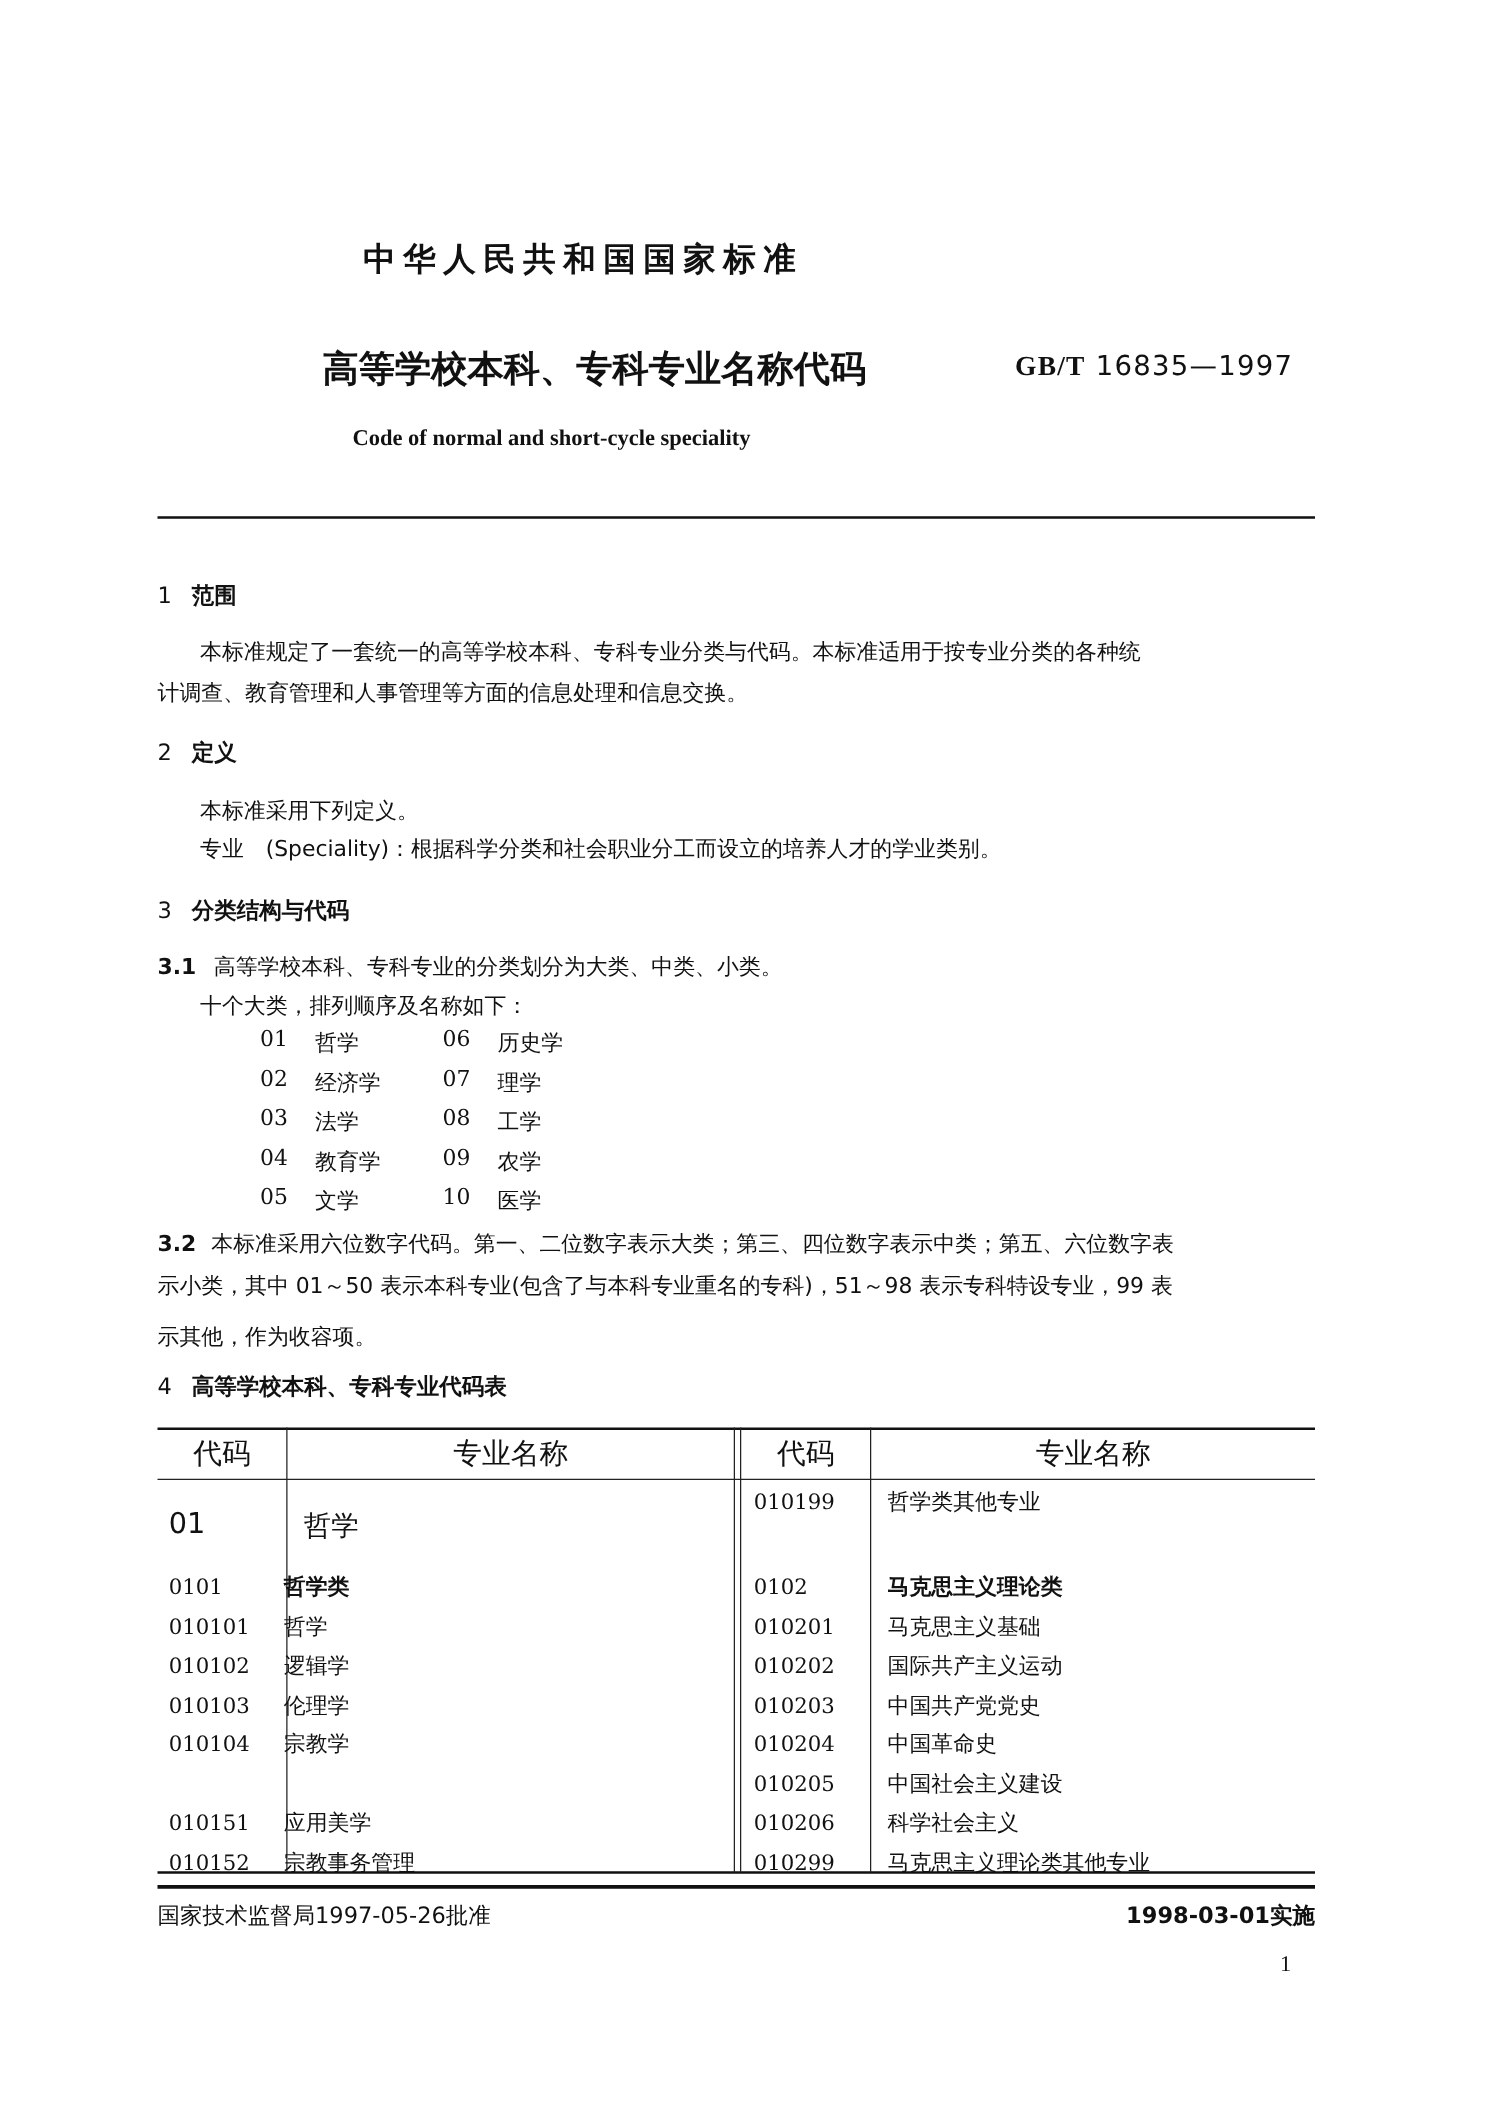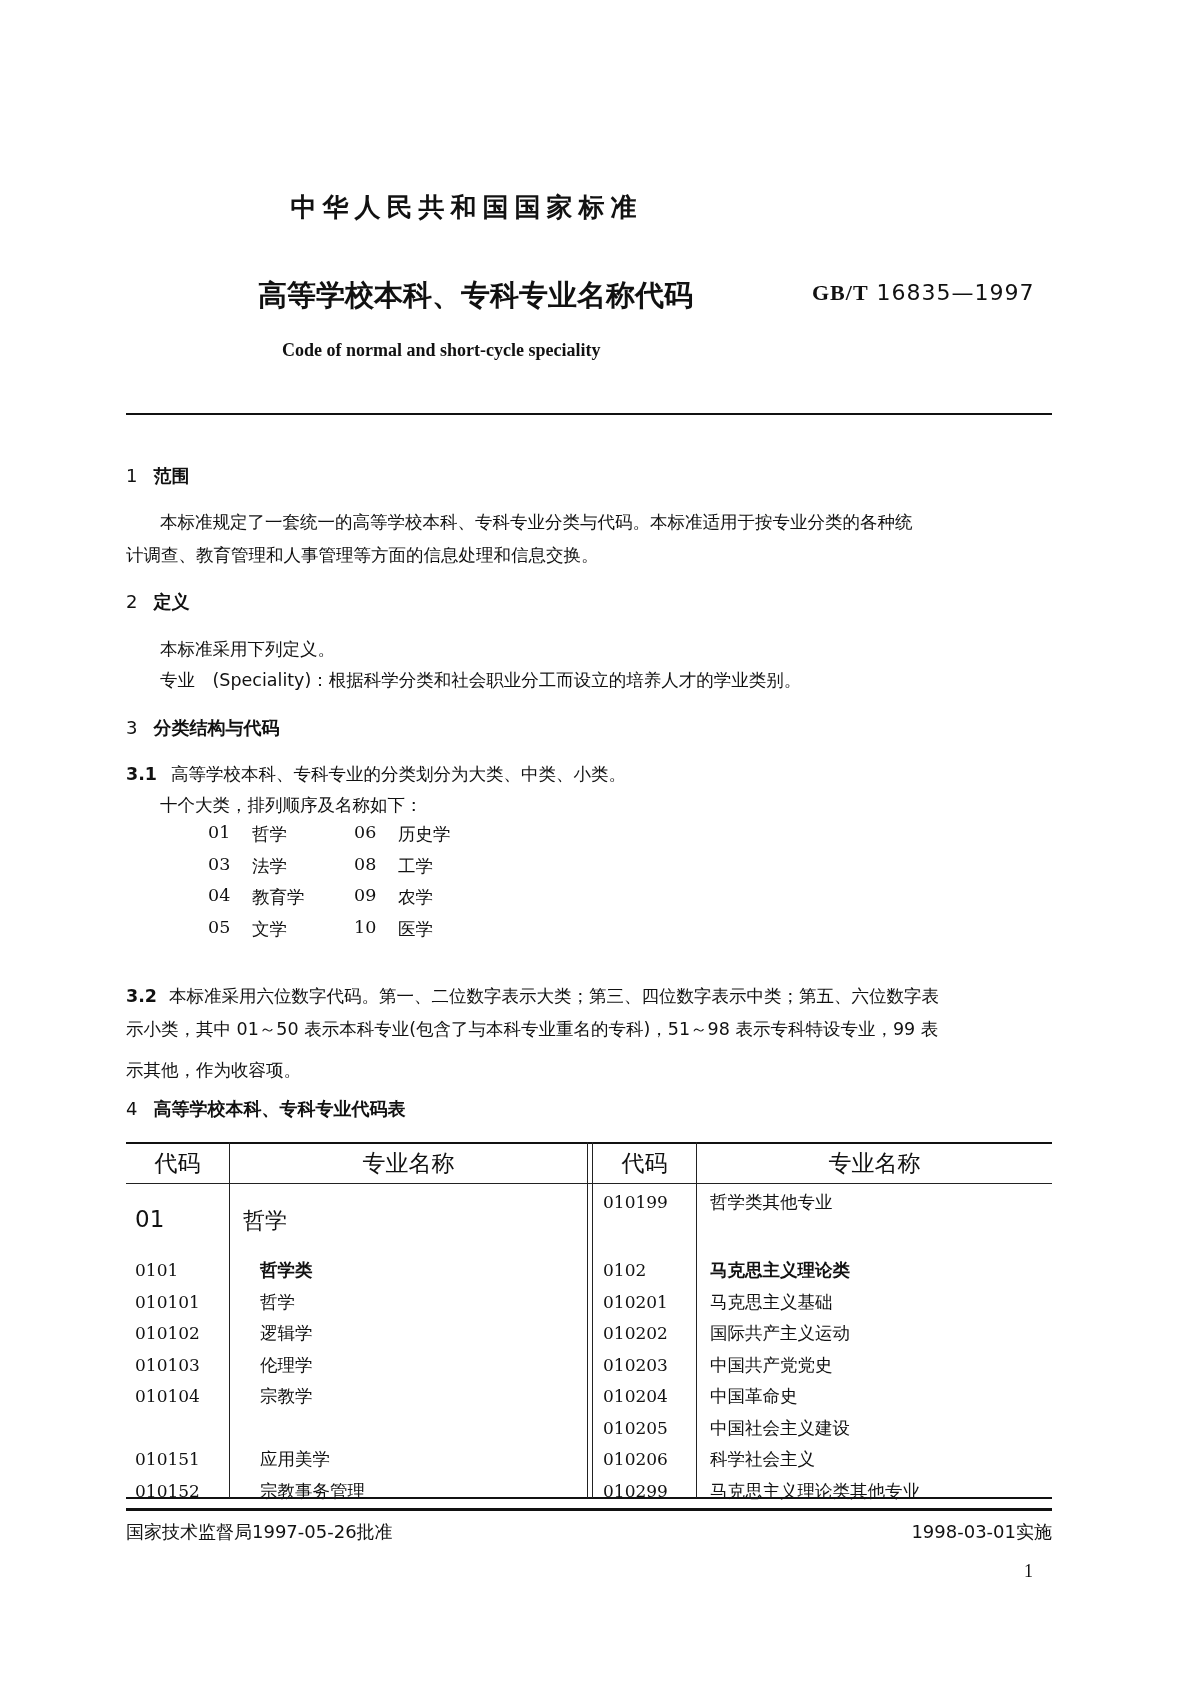--- a/index.html
+++ b/index.html
@@ -61,21 +61,21 @@
   .big-code { font-family: "DejaVu Sans", sans-serif; font-size: 23px; }
   .big-name { font-family: "DejaVu Sans", sans-serif; font-size: 22px; }
 
   .footer-rule { left: 126px; top: 1508px; width: 926px; height: 3px; background: #111; }
   .footer-left {
     left: 126px; top: 1520px;
     font-family: "DejaVu Sans", sans-serif; font-weight: normal; font-size: 18px;
   }
   .footer-right {
     right: 139px; top: 1520px;
-    font-family: "DejaVu Sans", sans-serif; font-weight: normal; font-size: 18px;
+    font-family: "DejaVu Sans", sans-serif; font-weight: bold; font-size: 18px;
   }
   .page-num {
     left: 1024px; top: 1561px;
     font-family: "Liberation Serif", serif; font-size: 18px;
   }
 </style>
 </head>
 <body>
 
 <div class="abs national-std">中华人民共和国国家标准</div>
@@ -103,20 +103,26 @@
   <span style="font-weight:bold; font-family:'DejaVu Sans',sans-serif; margin-right:14px;">3.1</span><span>高等学校本科、专科专业的分类划分为大类、中类、小类。</span>
 </div>
 <div class="abs para" style="left:160px; top:789px;">十个大类，排列顺序及名称如下：</div>
 
 <div class="abs majors">
   <div class="row">
     <span class="code">01</span>
       <span class="name">哲学</span>
     <span class="code">06</span>
       <span class="name">历史学</span>
+  </div>
+  <div class="row">
+    <span class="code">02</span>
+      <span class="name">经济学</span>
+    <span class="code">07</span>
+      <span class="name">理学</span>
   </div>
   <div class="row">
     <span class="code">03</span>
       <span class="name">法学</span>
     <span class="code">08</span>
       <span class="name">工学</span>
   </div>
   <div class="row">
     <span class="code">04</span>
       <span class="name">教育学</span>
@@ -160,21 +166,21 @@
 <div class="abs" style="left:135px; top:1255px;">
   <div class="tbl-cell">0101</div>
   <div class="tbl-cell">010101</div>
   <div class="tbl-cell">010102</div>
   <div class="tbl-cell">010103</div>
   <div class="tbl-cell">010104</div>
   <div class="tbl-cell"></div>
   <div class="tbl-cell">010151</div>
   <div class="tbl-cell">010152</div>
 </div>
-<div class="abs" style="left:260px; top:1255px;">
+<div class="abs" style="left:227px; top:1255px;">
   <div class="tbl-cell tbl-name bold">哲学类</div>
   <div class="tbl-cell tbl-name">哲学</div>
   <div class="tbl-cell tbl-name">逻辑学</div>
   <div class="tbl-cell tbl-name">伦理学</div>
   <div class="tbl-cell tbl-name">宗教学</div>
   <div class="tbl-cell tbl-name"></div>
   <div class="tbl-cell tbl-name">应用美学</div>
   <div class="tbl-cell tbl-name">宗教事务管理</div>
 </div>
 

